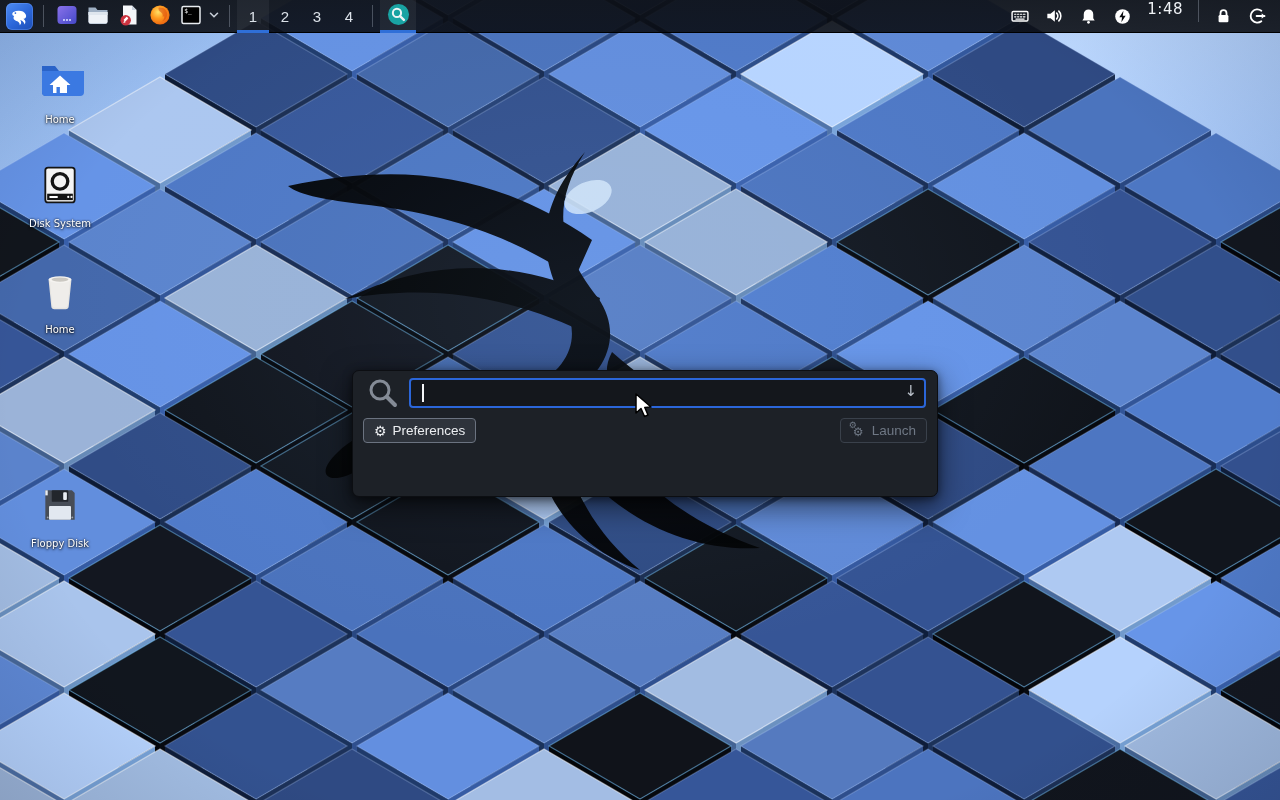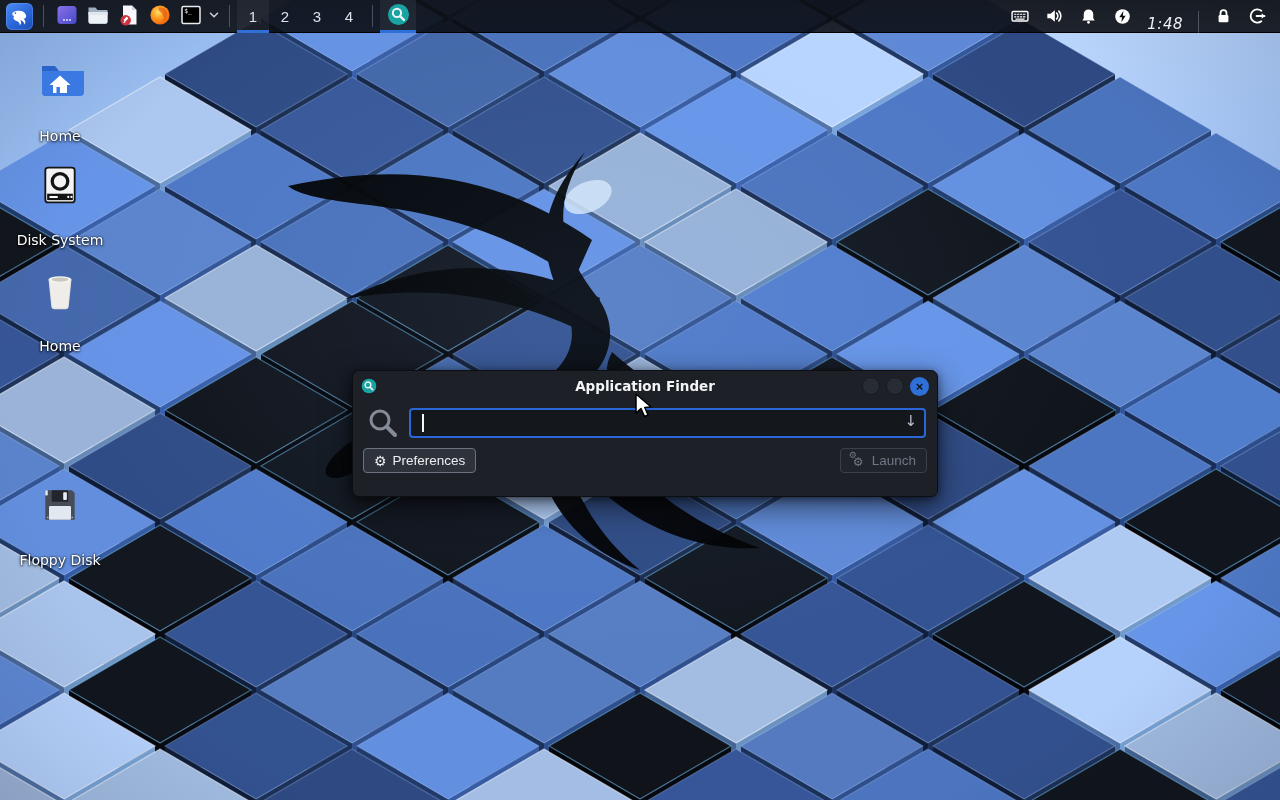--- a/index.html
+++ b/index.html
@@ -27,28 +27,28 @@
     background:linear-gradient(140deg,#4f8cf2 0%,#2b66d9 55%,#1c4db4 100%);
     display:flex; align-items:center; justify-content:center;
     box-shadow:0 0 0 1px rgba(120,170,255,.35) inset; }
   .sep { width:1px; height:22px; background:rgba(200,210,225,0.30); margin:0 7px; }
   .launcher { width:31px; }
   .chev { width:16px; }
   .ws-btn { width:32px; font-size:15px; color:#dbe1e8; }
   .ws-btn.active { background:rgba(255,255,255,0.05); box-shadow:inset 0 -3px 0 0 #2f6fd8; }
   .win-btn { width:36px; background:rgba(255,255,255,0.06); box-shadow:inset 0 -3px 0 0 #2f6fd8; }
   .spacer { flex:1; }
-  .tray { display:flex; align-items:flex-end; gap:0;font-style:italic; }
+  .tray { display:flex; align-items:flex-start; gap:0; }
   .tray .panel-btn { width:34px; }
   .clock { font-size:15px; color:#eef1f5; padding:0 8px; letter-spacing:.5px; }
 
   
   .desk-icon { position:absolute; left:8px; width:104px; z-index:2; text-align:center; cursor:default; }
   .desk-icon .ibox { height:50px; display:flex; align-items:center; justify-content:center; }
-  .desk-icon .lbl { margin-top:22px; font-size:14px; color:#ffffff;
+  .desk-icon .lbl { margin-top:8px; font-size:10px; color:#ffffff;
     text-shadow:0 1px 3px rgba(0,0,0,0.9), 0 0 2px rgba(0,0,0,0.8); line-height:1.15; }
   #di-home   { top:56px; }
   #di-fs     { top:160px; }
   #di-trash  { top:266px; }
   #di-kali   { top:374px; }
   #di-floppy { top:480px; }
 
   
   .dialog { position:absolute; left:352px; top:370px; width:586px; height:127px; z-index:5;
     background:#1d2127; border:1px solid #0c0e12; border-radius:7px;
@@ -573,37 +573,20 @@
         <rect x="27.5" y="10" width="4" height="8.5" rx="1" fill="#e9edf3"></rect>
         <rect x="12" y="25" width="24" height="15" rx="1" fill="#e2e8f0"></rect>
         <circle cx="10.6" cy="37.5" r="1" fill="#9aa2ad"></circle>
         <circle cx="37.4" cy="37.5" r="1" fill="#9aa2ad"></circle>
       </svg>
     </div>
     <div class="lbl">Floppy Disk</div>
   </div>
 
   <div class="dialog">
-    <div class="titlebar">
-      <span class="tb-icon">
-        <svg width="16" height="16" viewBox="0 0 24 24">
-          <circle cx="12" cy="12" r="11" fill="#19a3a3"></circle>
-          <circle cx="10.4" cy="10.4" r="4.3" fill="none" stroke="#eef4f6" stroke-width="2.1"></circle>
-          <line x1="13.6" y1="13.6" x2="17.6" y2="17.6" stroke="#eef4f6" stroke-width="2.5" stroke-linecap="round"></line>
-        </svg>
-      </span>
-      <span class="title">Application Finder</span>
-      <span class="tb-controls">
-        <button class="tb-circle"></button>
-        <button class="tb-circle"></button>
-        <button class="tb-close">
-          <span>×</span>
-        </button>
-      </span>
-    </div>
     <div class="search-row">
       <span class="big-mag">
         <svg width="34" height="34" viewBox="0 0 34 34">
           <circle cx="14" cy="14" r="9" fill="none" stroke="#848b96" stroke-width="3"></circle>
           <line x1="21" y1="21" x2="29" y2="29" stroke="#848b96" stroke-width="4" stroke-linecap="round"></line>
         </svg>
       </span>
       <span class="input-wrap">
         <input class="search-input" type="text" value="" style="">
         <span class="caret"></span>

